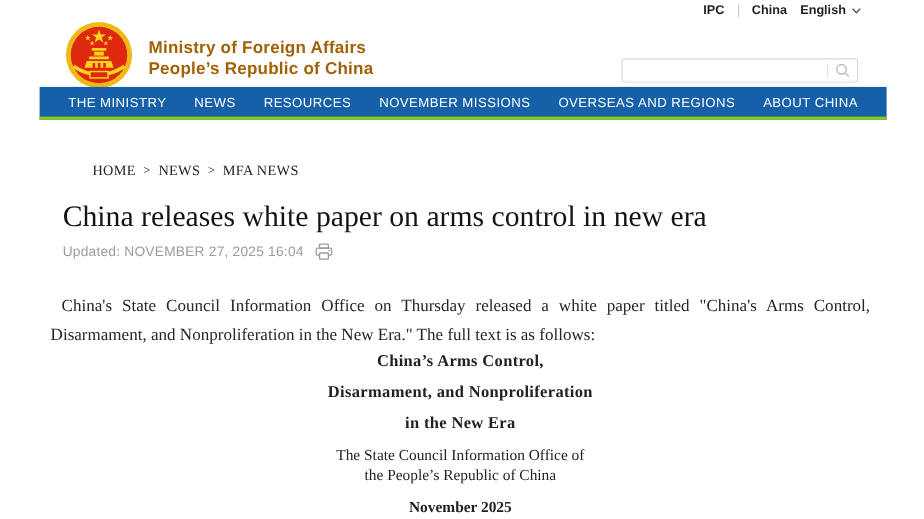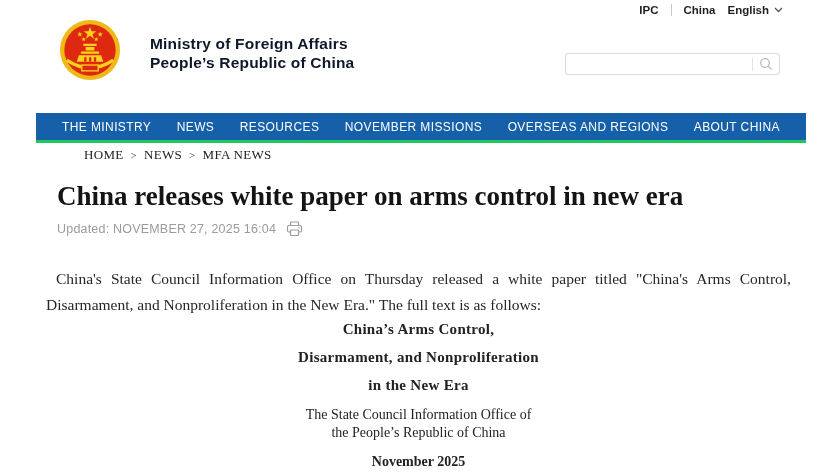--- a/index.html
+++ b/index.html
@@ -21,41 +21,41 @@
   }
   .tb-div { width: 1px; height: 12px; background: #c9c9c9; display: inline-block; }
   .lang { display: flex; align-items: center; gap: 5px; }
   .lang svg { display: block; }
 
   
   .emblem { position: absolute; left: 59px; top: 19px; width: 62px; height: 63px; }
   .orgname {
     position: absolute; left: 135px; top: 34px;
     font-size: 15.5px; font-weight: 700; line-height: 19px;
-    color: #0f172a; letter-spacing: 0.2px; margin-left: 15px;
+    color: #a16207; letter-spacing: 0.2px;
   }
   .searchbox {
     position: absolute; left: 565px; top: 53px; width: 215px; height: 22px;
     border: 1px solid #d9d9d9; border-radius: 3px; background: #fff;
     display: flex; align-items: center;
   }
   .searchbox input {
     flex: 1; border: none; outline: none; height: 100%;
     padding: 0 8px; font-size: 12px; background: transparent;
   }
   .s-div { width: 1px; height: 13px; background: #e3e3e3; }
   .s-btn {
     width: 26px; height: 100%; border: none; background: transparent;
     display: flex; align-items: center; justify-content: center; cursor: pointer;
   }
 
   
   .nav {
-    position: absolute; left: 36px; top: 113px; width: 770px; height: 30px;
-    background: #1560a8; border-bottom: 3px solid #22c55e;
+    position: absolute; left: 36px; top: 79px; width: 770px; height: 30px;
+    background: #1560a8; border-bottom: 3px solid #84cc16;
     display: flex; align-items: center; justify-content: space-between;
     padding: 0 26px;
   }
   .nav a {
     color: #ffffff; font-size: 12px; font-weight: 500;
     letter-spacing: 0.4px; white-space: nowrap;
   }
 
   
   .breadcrumb {
@@ -63,21 +63,21 @@
     font-family: "Liberation Serif", "DejaVu Serif", serif;
     font-size: 13px; color: #222; letter-spacing: 0.3px;
     display: flex; align-items: center; gap: 7px; margin-left: 25px;
   }
   .breadcrumb .sep { font-size: 11px; color: #333; }
 
   
   .article-title {
     position: absolute; left: 57px; top: 180px; width: 740px;
     font-family: "Liberation Serif", "DejaVu Serif", serif;
-    font-size: 27px; font-weight: 700; color: #141414; line-height: 32px;
+    font-size: 27px; font-weight: 400; color: #141414; line-height: 32px;
     white-space: nowrap;
   }
   .updated-row {
     position: absolute; left: 57px; top: 221px;
     display: flex; align-items: center; gap: 10px;
     font-size: 12.5px; color: #9b9b9b; letter-spacing: 0.2px;
   }
   .print-btn { background: none; border: none; padding: 0; cursor: pointer; display: flex; }
 
   .intro {

